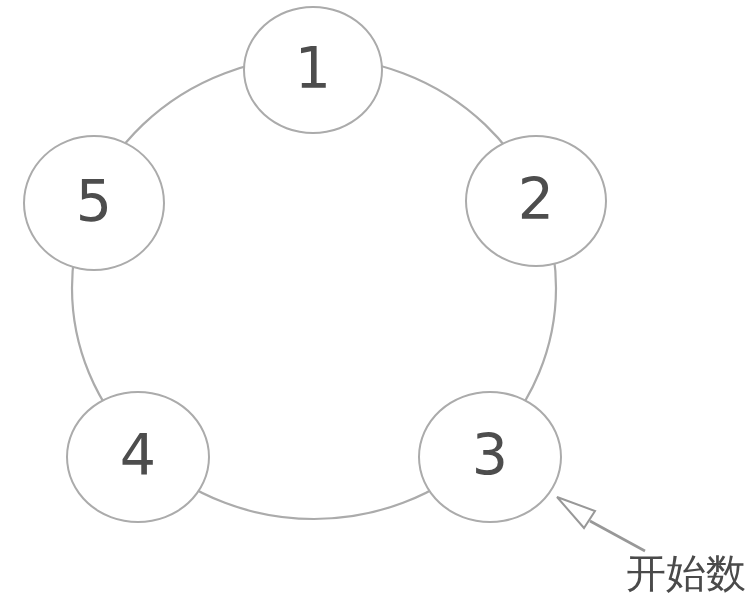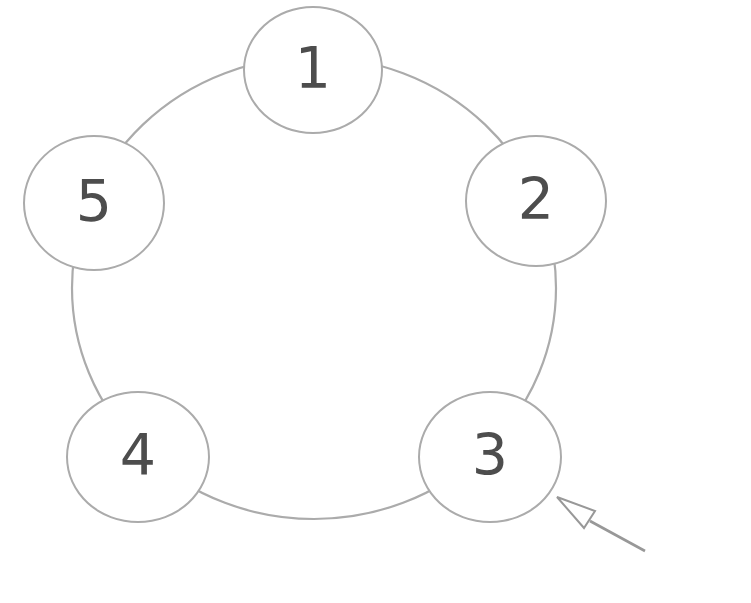--- a/index.html
+++ b/index.html
@@ -75,14 +75,15 @@
   </div>
 
   <div class="node" style="left:66px;  top:391px; width:144px; height:132px;">
     <span class="node-num">4</span>
   </div>
 
   <div class="node" style="left:23px;  top:135px; width:142px; height:136px;">
     <span class="node-num">5</span>
   </div>
 
+  <div class="caption">开始数</div>
 
 </div>
 
 </body></html>

